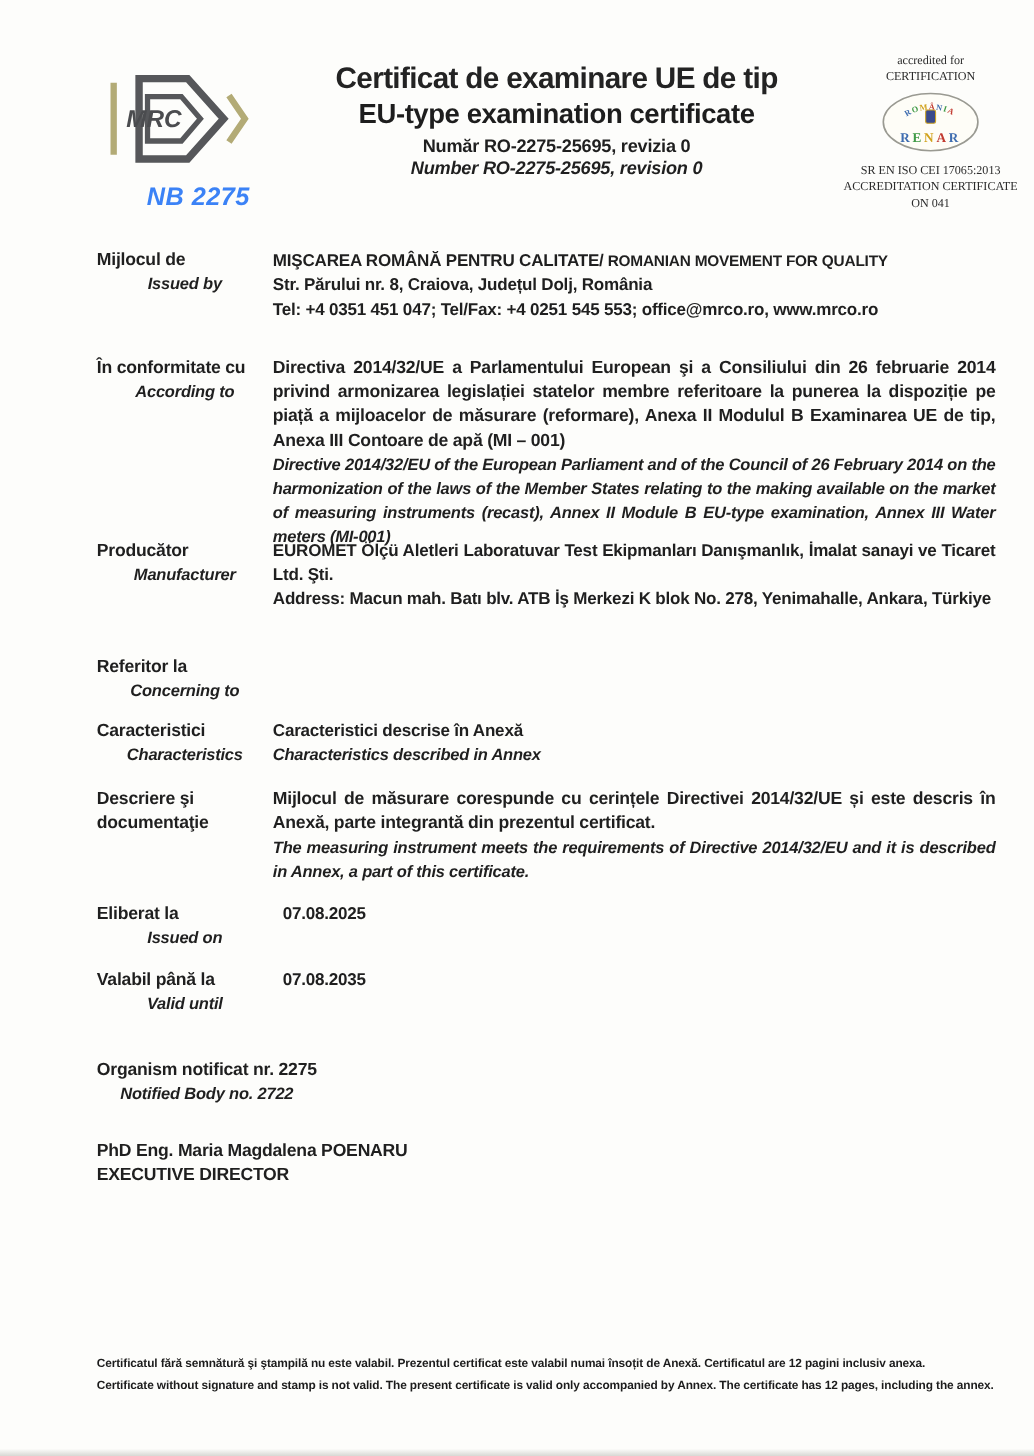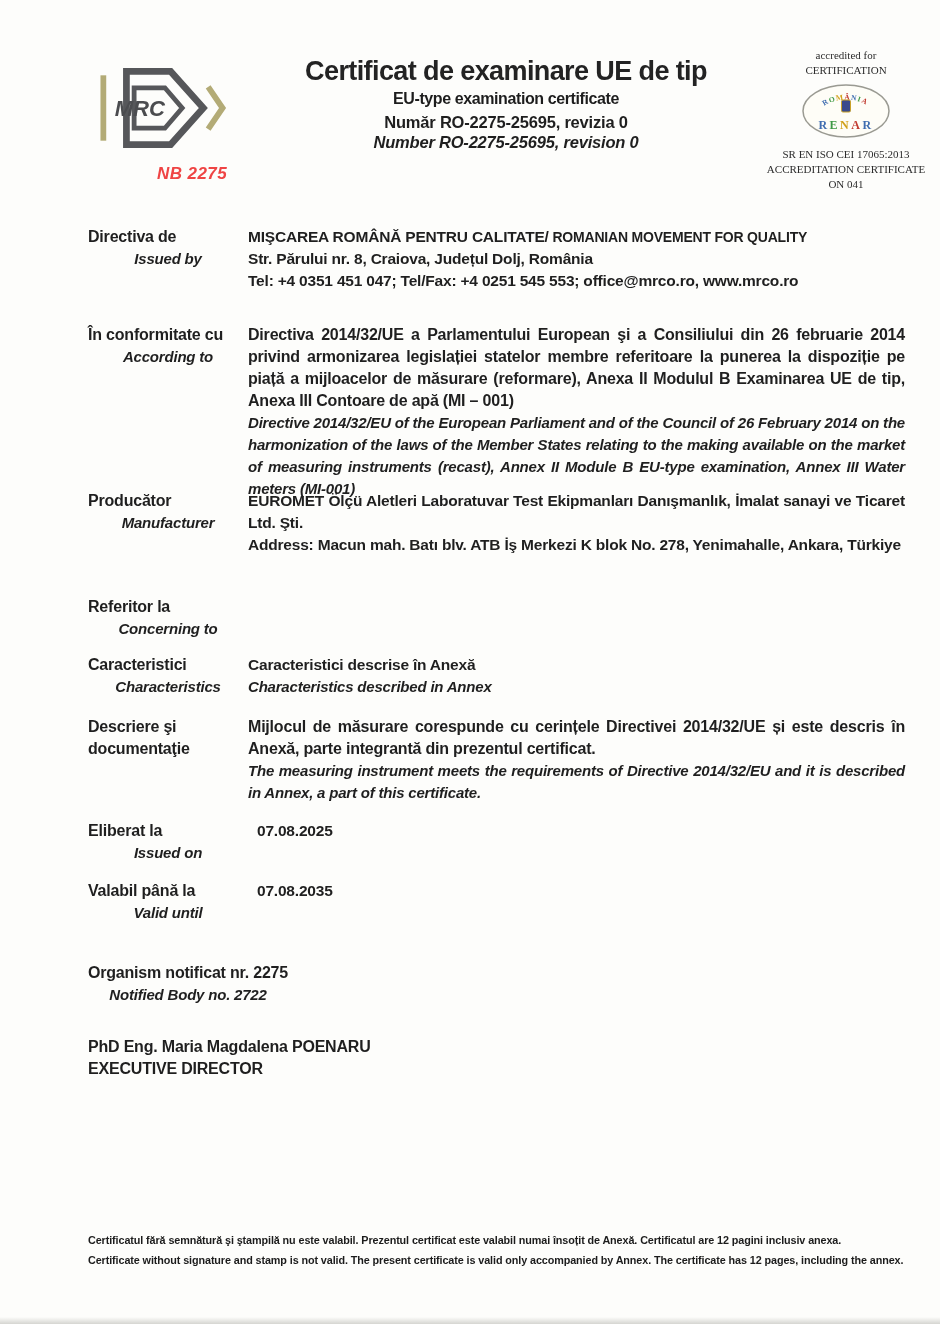--- a/index.html
+++ b/index.html
@@ -9,25 +9,25 @@
     width:940px; height:1324px;
     margin:0 auto;
     background:#fdfdfb;
     font-family:"Liberation Sans", sans-serif;
     color:#1f1f1f;
     overflow:hidden;
   }
 
   
   .logo-block { position:absolute; left:93px; top:58px; width:134px; text-align:right;font-style:italic; }
-  .nb-label { font-size:17px; font-weight:700; letter-spacing:.4px; margin-top:2px; color:#ef4444; }
+  .nb-label { font-size:23px; font-weight:700; letter-spacing:.4px; margin-top:2px; color:#3b82f6; }
 
   .title-block { position:absolute; left:248px; top:56px; width:516px; text-align:center; white-space:nowrap; }
   .title-ro { font-size:27px; font-weight:700; letter-spacing:-.6px; color:#232323; }
-  .title-en { font-size:16px; font-weight:700; letter-spacing:-.4px; margin-top:3px; color:#1d1d1d; }
+  .title-en { font-size:25px; font-weight:700; letter-spacing:-.4px; margin-top:3px; color:#1d1d1d; }
   .title-num-ro { font-size:16.5px; font-weight:700; letter-spacing:-.2px; margin-top:5px; }
   .title-num-en { font-size:16.5px; font-weight:700; font-style:italic; letter-spacing:-.2px; margin-top:1px; }
 
   .accr-block {
     position:absolute; left:763px; top:48px; width:166px; text-align:center;
     font-family:"Liberation Serif", serif; font-size:11px; line-height:15px; color:#2c2c2c;
   }
   .accr-oval { margin:3px auto 2px auto; }
 
   
@@ -93,21 +93,21 @@
         <text id="renar-text" x="46" y="48" text-anchor="middle" font-size="12" font-weight="bold" font-family="Liberation Serif, serif" letter-spacing="2.5"><tspan fill="#3f6db0">R</tspan><tspan fill="#3f9a46">E</tspan><tspan fill="#d1a21c">N</tspan><tspan fill="#c23b31">A</tspan><tspan fill="#3f6db0">R</tspan></text>
       </svg>
     </div>
     <div>SR EN ISO CEI 17065:2013</div>
     <div>ACCREDITATION CERTIFICATE</div>
     <div>ON 041</div>
   </div>
 
   <div class="row" style="top:226px">
     <div class="lbl">
-      <div class="lbl-ro">Directiva de</div>
+      <div class="lbl-ro">Mijlocul de</div>
       <div class="lbl-en">Issued by</div>
     </div>
     <div class="cnt">
       <div class="t-bold"><span>MIŞCAREA ROMÂNĂ PENTRU CALITATE/</span><span class="org-en"> ROMANIAN MOVEMENT FOR QUALITY</span></div>
       <div class="t-bold">Str. Părului nr. 8, Craiova, Județul Dolj, România</div>
       <div class="t-bold">Tel: +4 0351 451 047; Tel/Fax: +4 0251 545 553; office@mrco.ro, www.mrco.ro</div>
     </div>
   </div>
 
   <div class="row" style="top:324px">

